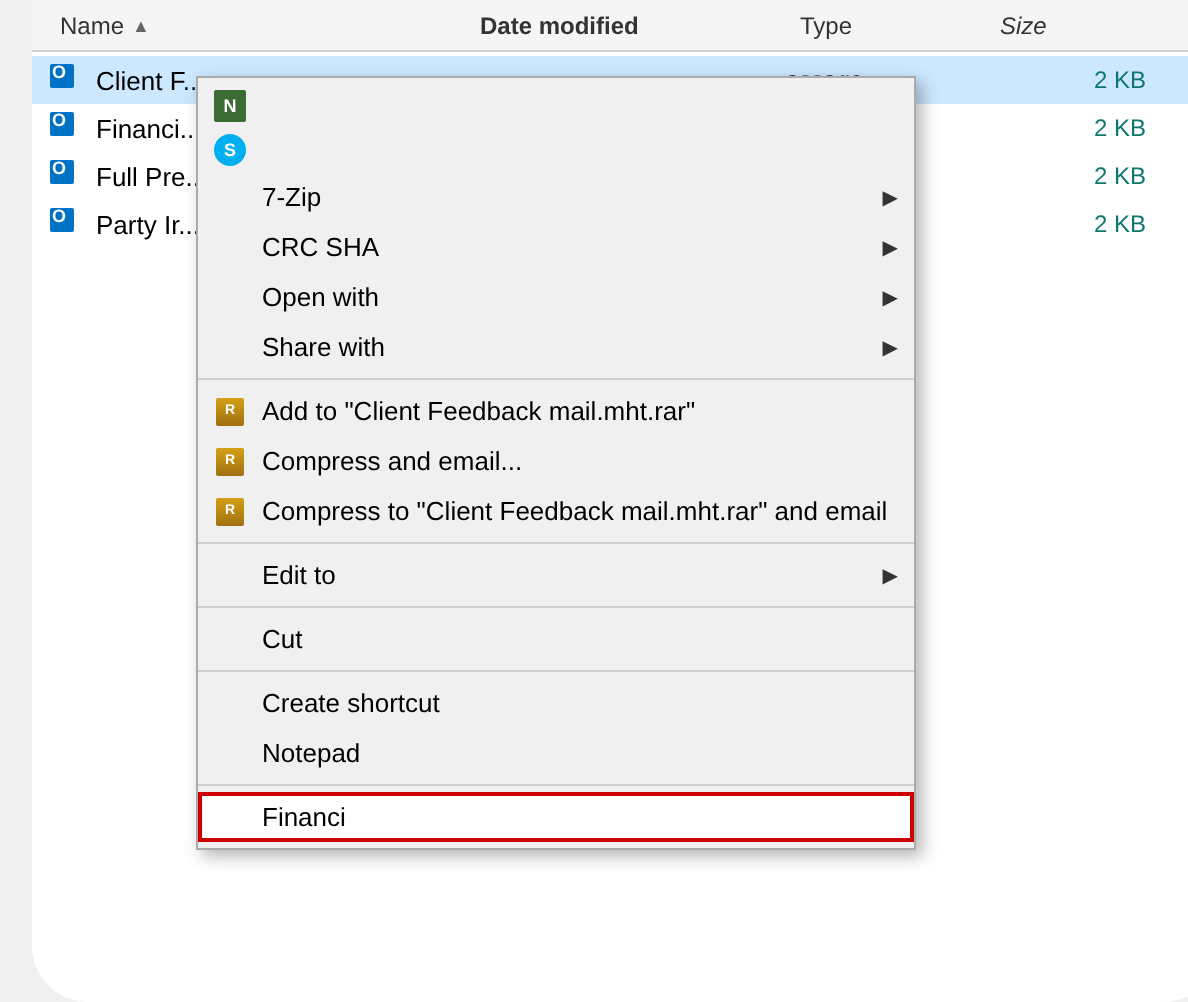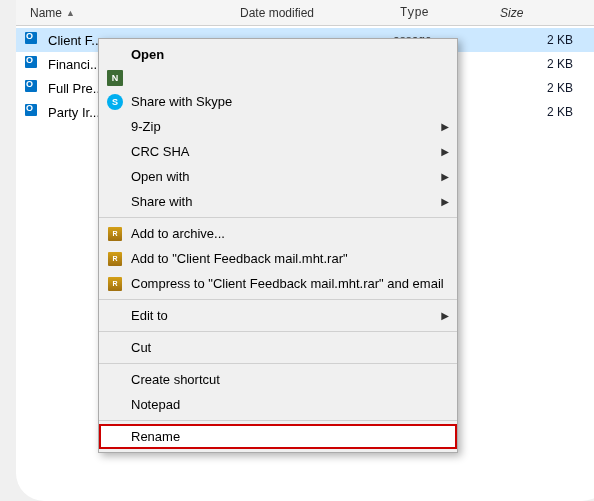--- a/index.html
+++ b/index.html
@@ -45,22 +45,22 @@
       font-size: 12px;
       padding: 0 6px;
       height: 100%;
       display: flex;
       align-items: center;
       cursor: pointer;
       white-space: nowrap;
     }
 
     .col-header.name { width: 200px; }
-    .col-header.date { width: 160px; margin-left: 10px; }
-    .col-header.type { width: 100px; font-family: Liberation Mono, monospace; }
+    .col-header.date { width: 160px; margin-left: 10px; font-weight: bold; }
+    .col-header.type { width: 100px; }
     .col-header.size { width: 60px; font-style: italic; }
 
     .sort-arrow {
       margin-left: 4px;
       font-size: 9px;
       color: #666;
     }
 
     
     .file-list {
@@ -133,21 +133,21 @@
     }
 
     .file-type {
       width: 120px;
       color: #333;
       font-size: 12px;
     }
 
     .file-size {
       width: 60px;
-      color: #0f172a;
+      color: #0f766e;
       font-size: 12px;
       text-align: right;
     }
 
     
     .context-menu {
       position: absolute;
       top: 38px;
       left: 82px;
       width: 360px;
@@ -323,77 +323,73 @@
       <span class="file-name">Party Ir...</span>
       <span class="file-date"></span>
       <span class="file-type">assage</span>
       <span class="file-size">2 KB</span>
     </div>
 
   </div>
 
   <div class="context-menu">
 
-    <div class="menu-item bold-item">
-      <span>Open</span>
-    </div>
 
     <div class="menu-item">
       <span class="menu-item-icon">
         <div class="np-icon"></div>
       </span>
     </div>
 
     <div class="menu-item">
       <span class="menu-item-icon">
         <div class="skype-icon"></div>
       </span>
-      <span>Share with Skype</span>
-    </div>
-
-    <div class="menu-item">
-      <span>9-Zip</span>
+    </div>
+
+    <div class="menu-item">
+      <span>7-Zip</span>
       <span class="menu-item-arrow">▶</span>
     </div>
 
     <div class="menu-item">
       <span>CRC SHA</span>
       <span class="menu-item-arrow">▶</span>
     </div>
 
     <div class="menu-item">
       <span>Open with</span>
       <span class="menu-item-arrow">▶</span>
     </div>
 
     <div class="menu-item">
       <span>Share with</span>
       <span class="menu-item-arrow">▶</span>
     </div>
 
     <div class="menu-separator"></div>
 
-    <div class="menu-item">
-      <span class="menu-item-icon">
-        <div class="rar-add-icon">
-            <div class="rar-add-inner"></div>
-          </div>
-      </span>
-      <span>Add to archive...</span>
-    </div>
 
     <div class="menu-item">
       <span class="menu-item-icon">
         <div class="rar-add-icon">
             <div class="rar-add-inner"></div>
           </div>
       </span>
       <span>Add to "Client Feedback mail.mht.rar"</span>
     </div>
 
+    <div class="menu-item">
+      <span class="menu-item-icon">
+        <div class="rar-add-icon">
+            <div class="rar-add-inner"></div>
+          </div>
+      </span>
+      <span>Compress and email...</span>
+    </div>
 
     <div class="menu-item">
       <span class="menu-item-icon">
         <div class="rar-add-icon">
             <div class="rar-add-inner"></div>
           </div>
       </span>
       <span>Compress to "Client Feedback mail.mht.rar" and email</span>
     </div>
 
@@ -417,18 +413,18 @@
       <span>Create shortcut</span>
     </div>
 
     <div class="menu-item">
       <span>Notepad</span>
     </div>
 
     <div class="menu-separator"></div>
 
     <div class="menu-item highlighted">
-      <span>Rename</span>
+      <span>Financi</span>
     </div>
 
   </div>
 
 </div>
 
 </body></html>

